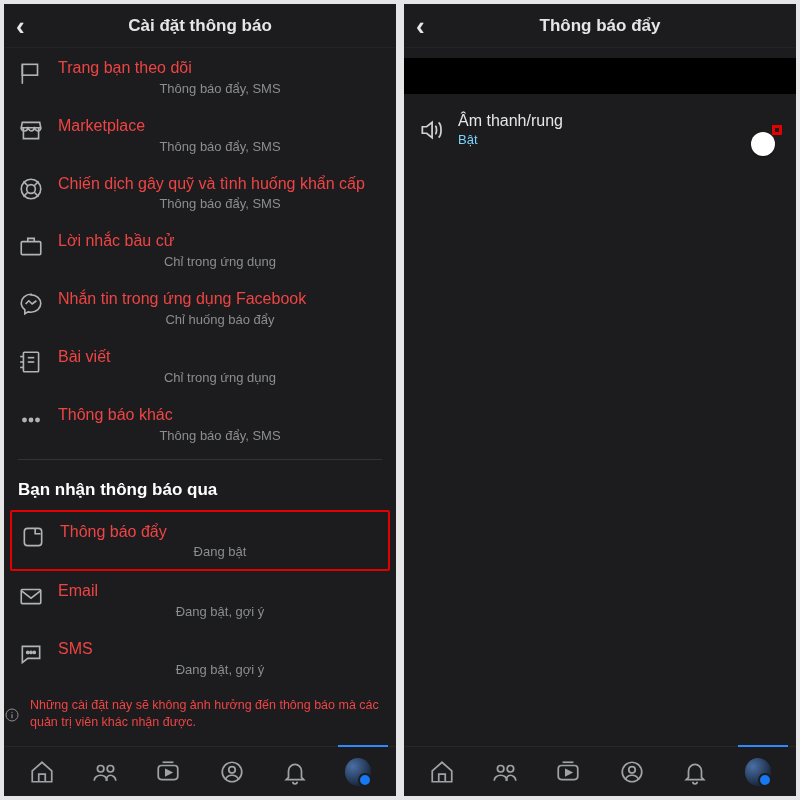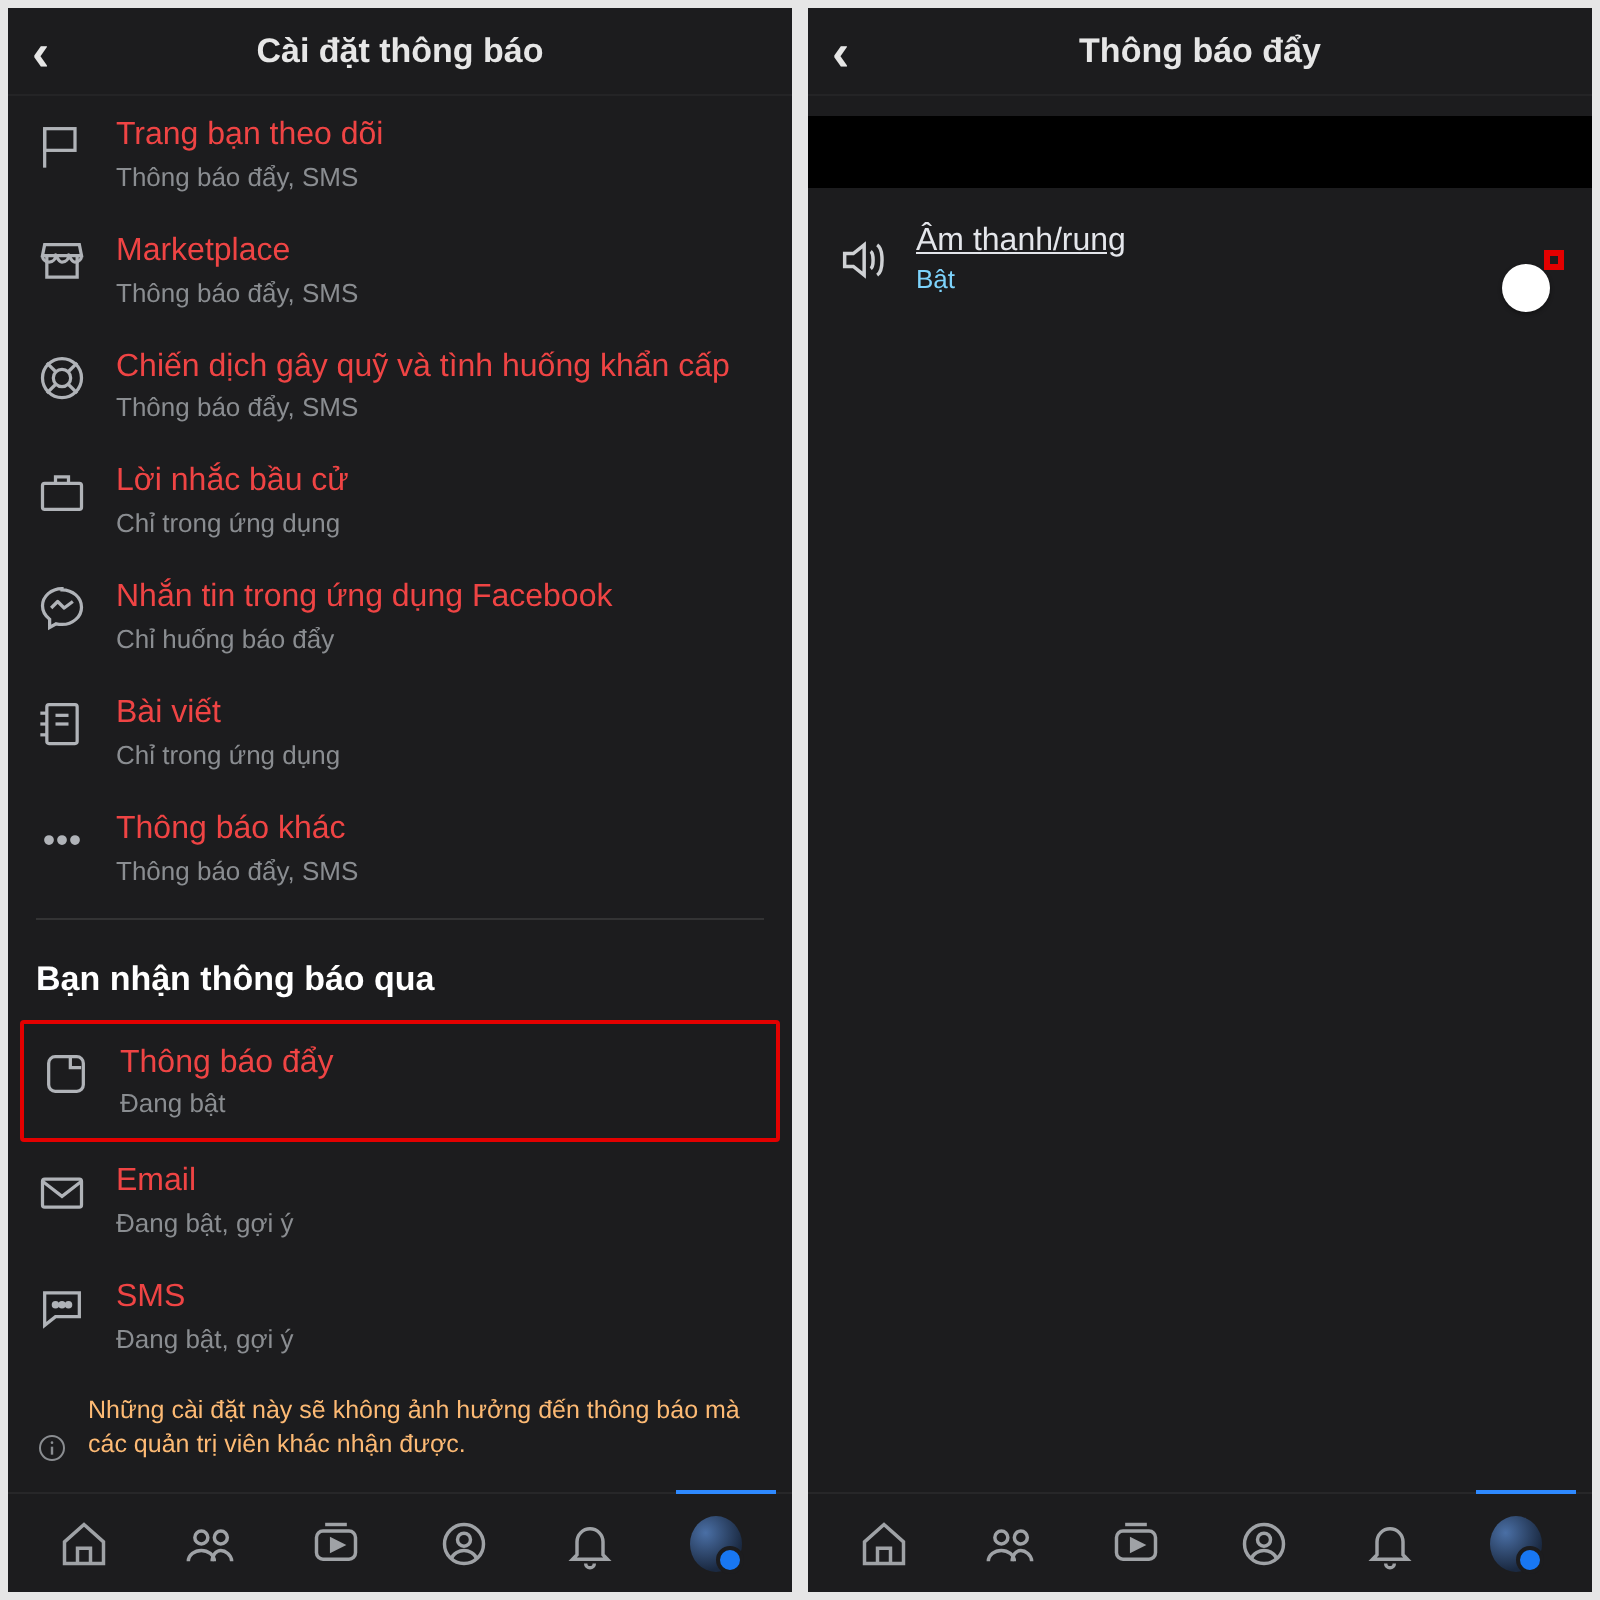--- a/index.html
+++ b/index.html
@@ -48,35 +48,35 @@
   }
   .row .icon {
     width: 26px; height: 26px;
     flex-shrink: 0;
     display: flex; align-items: center; justify-content: center;
     margin-top: 2px;
   }
   .row .icon svg { stroke: #b0b3b8; fill: none; stroke-width: 1.5; }
   .row .texts { flex: 1; min-width: 0; }
   .row .primary { color: #ef4444; font-size: 16px; line-height: 1.3; }
-  .row .secondary { color: #8a8d91; font-size: 13px; margin-top: 2px; }
+  .row .secondary { color: #8a8d91; font-size: 13px; margin-top: 2px; text-align: center; }
   .divider { height: 1px; background: rgba(255,255,255,0.1); margin: 6px 14px; }
   .section-title {
     color: #fff; font-size: 17px; font-weight: 700;
     padding: 14px 14px 10px;
   }
   .highlight {
     border: 2px solid #e30000;
     border-radius: 2px;
     margin: 0 6px;
   }
   .highlight .row { padding: 10px 8px; }
   .info-row {
-    display: flex; align-items: flex-end; gap: 10px;
-    padding: 10px 14px; color: #fdba74; font-size: 12.5px; line-height: 1.4;
+    display: flex; align-items: center; gap: 10px;
+    padding: 10px 0; color: #ef4444; font-size: 12.5px; line-height: 1.4;
   }
   .info-row .info-icon {
     width: 16px; height: 16px; flex-shrink: 0; margin-top: 1px;
   }
   .tabbar {
     height: 50px;
     display: flex;
     align-items: center;
     justify-content: space-around;
     background: #1c1c1e;
@@ -106,21 +106,21 @@
   }
   
   .black-strip { height: 36px; background: #000; margin: 10px 0 6px; }
   .toggle-row {
     display: flex; align-items: center; gap: 14px;
     padding: 12px 14px;
   }
   .toggle-row .icon { width: 26px; height: 26px; display:flex; align-items:center; justify-content:center;}
   .toggle-row .icon svg { stroke:#cfd1d4; fill:none; stroke-width:1.6;}
   .toggle-row .texts { flex:1; }
-  .toggle-row .primary { color:#e4e6eb; font-size:16px;text-decoration:underline; }
+  .toggle-row .primary { color:#e4e6eb; font-size:16px; }
   .toggle-row .secondary { color:#7dd3fc; font-size:13px; margin-top:2px; }
   .toggle-wrap {
     border: 3px solid #e30000; padding: 2px;
   }
   .switch {
     width: 46px; height: 28px; border-radius: 16px;
     background: #1d83ff; position: relative;
   }
   .switch .knob {
     position: absolute; right: 2px; top: 2px;

